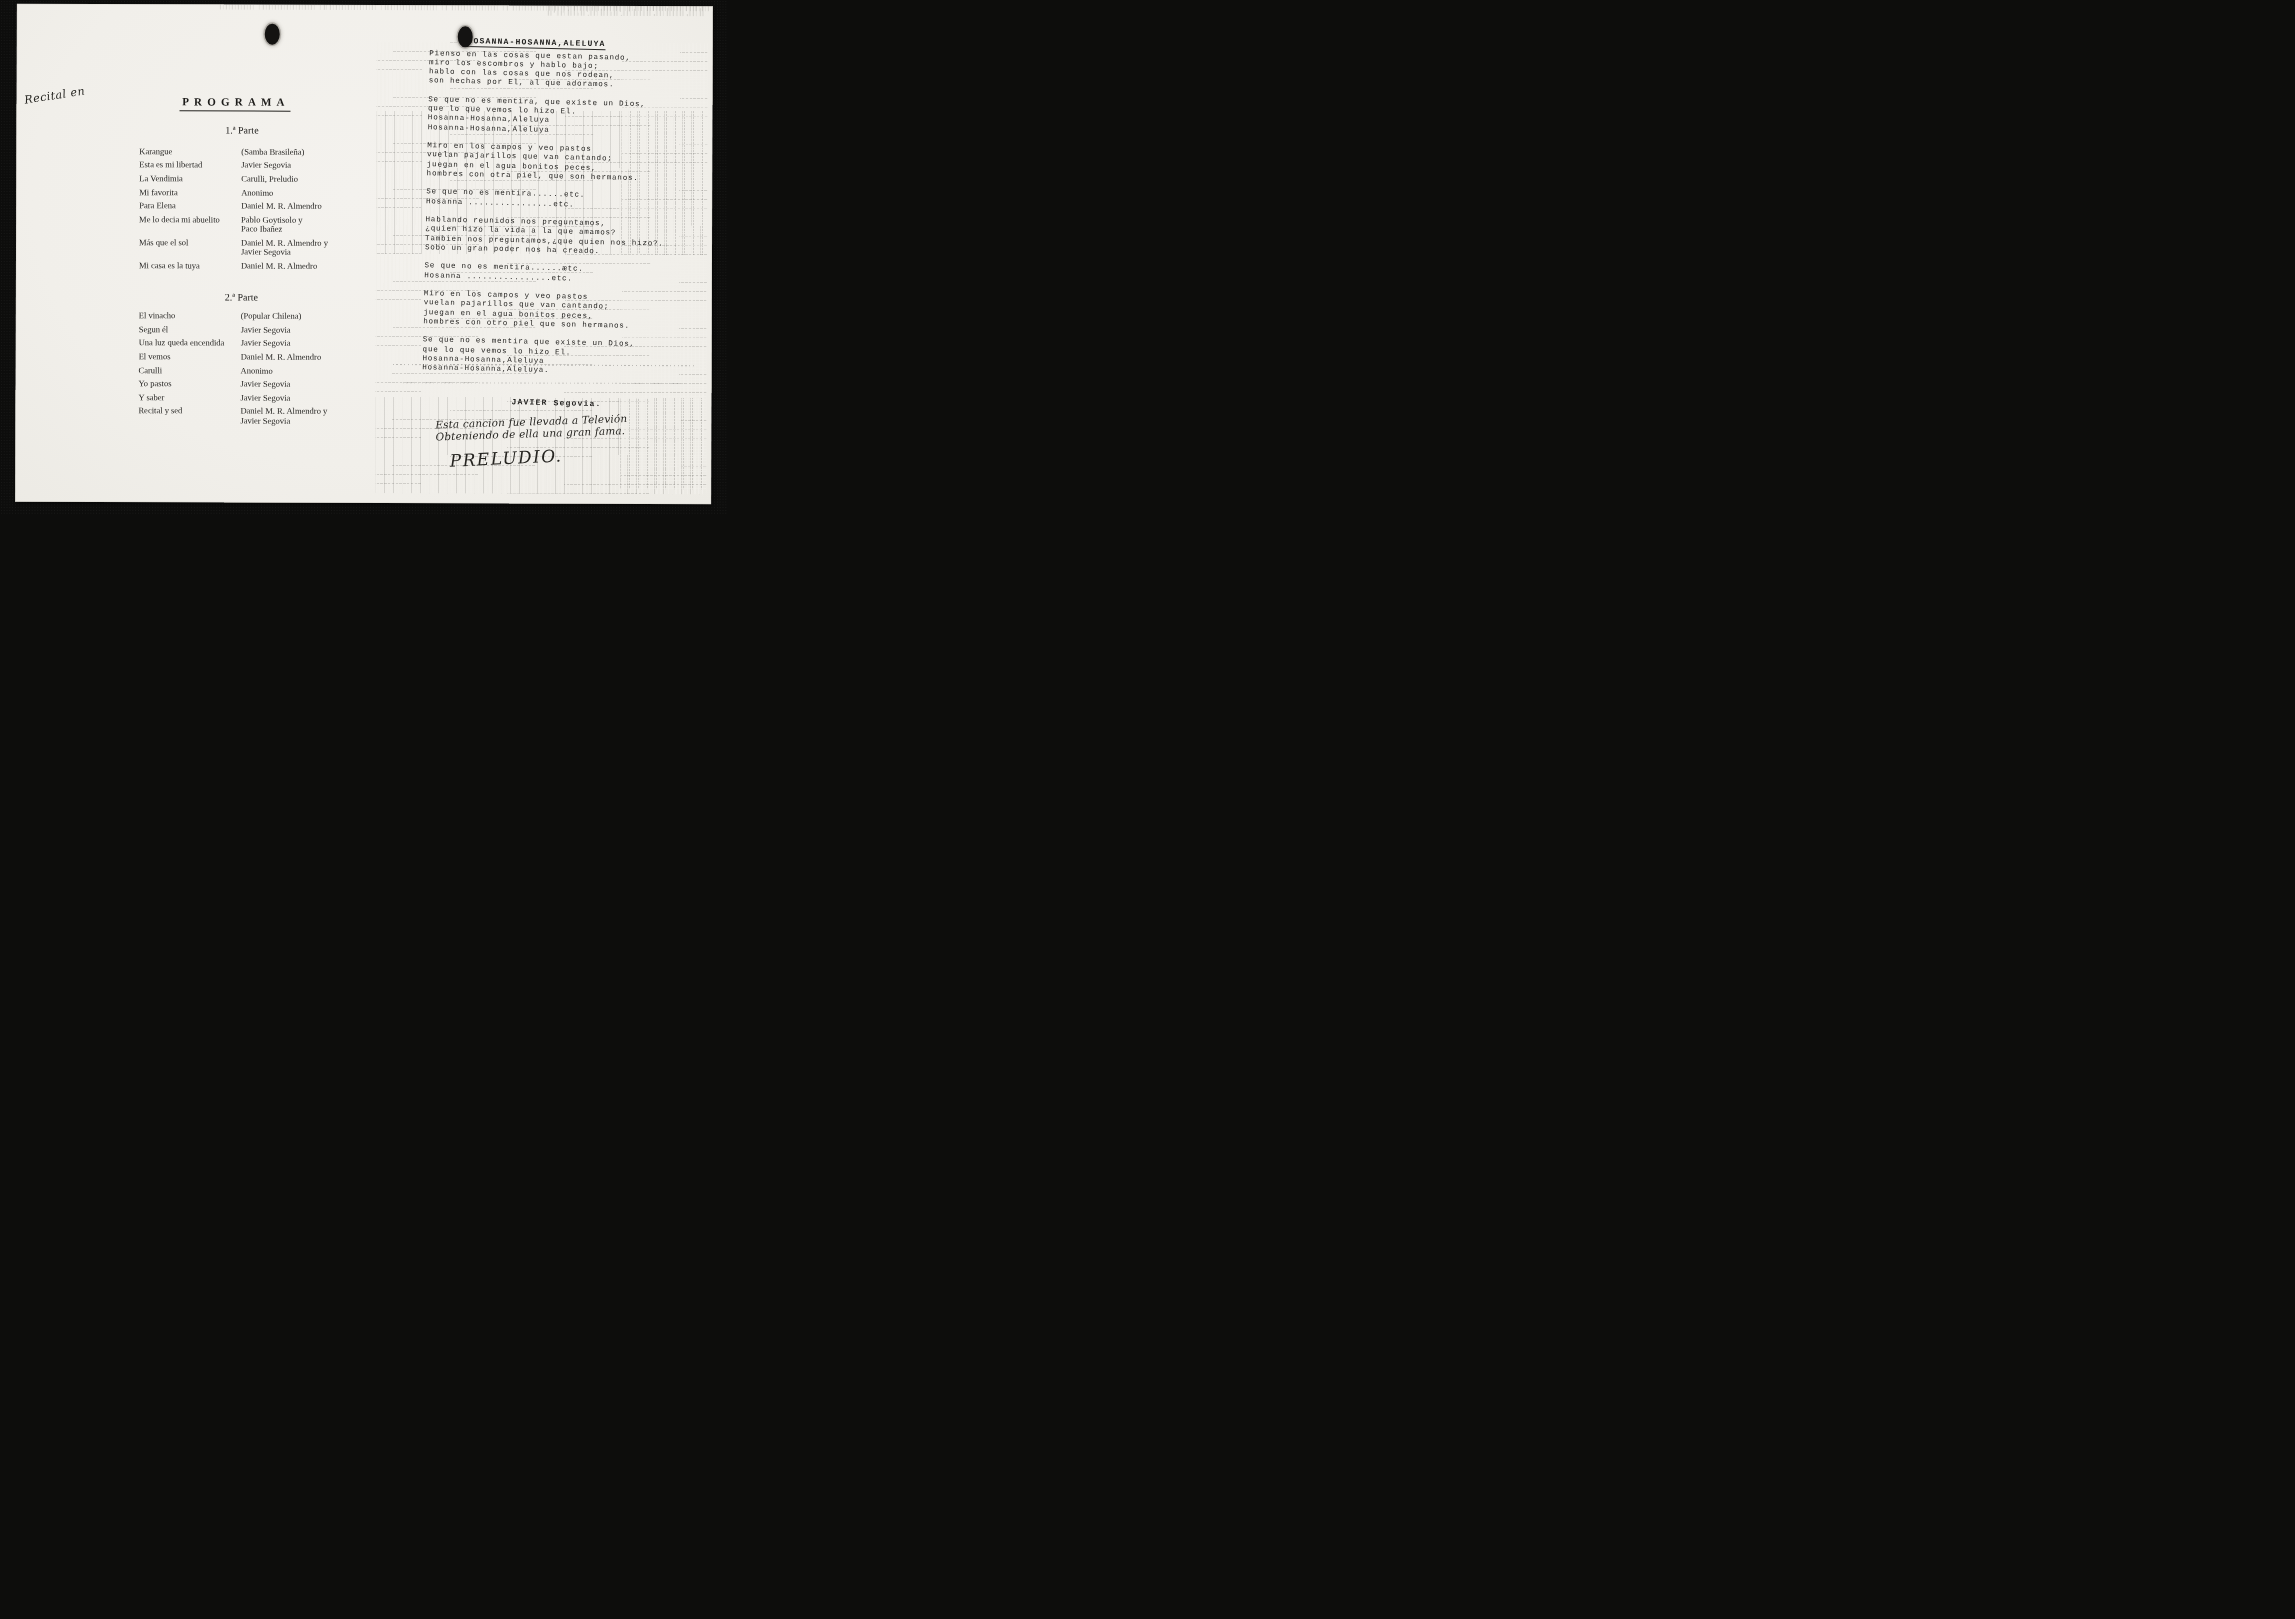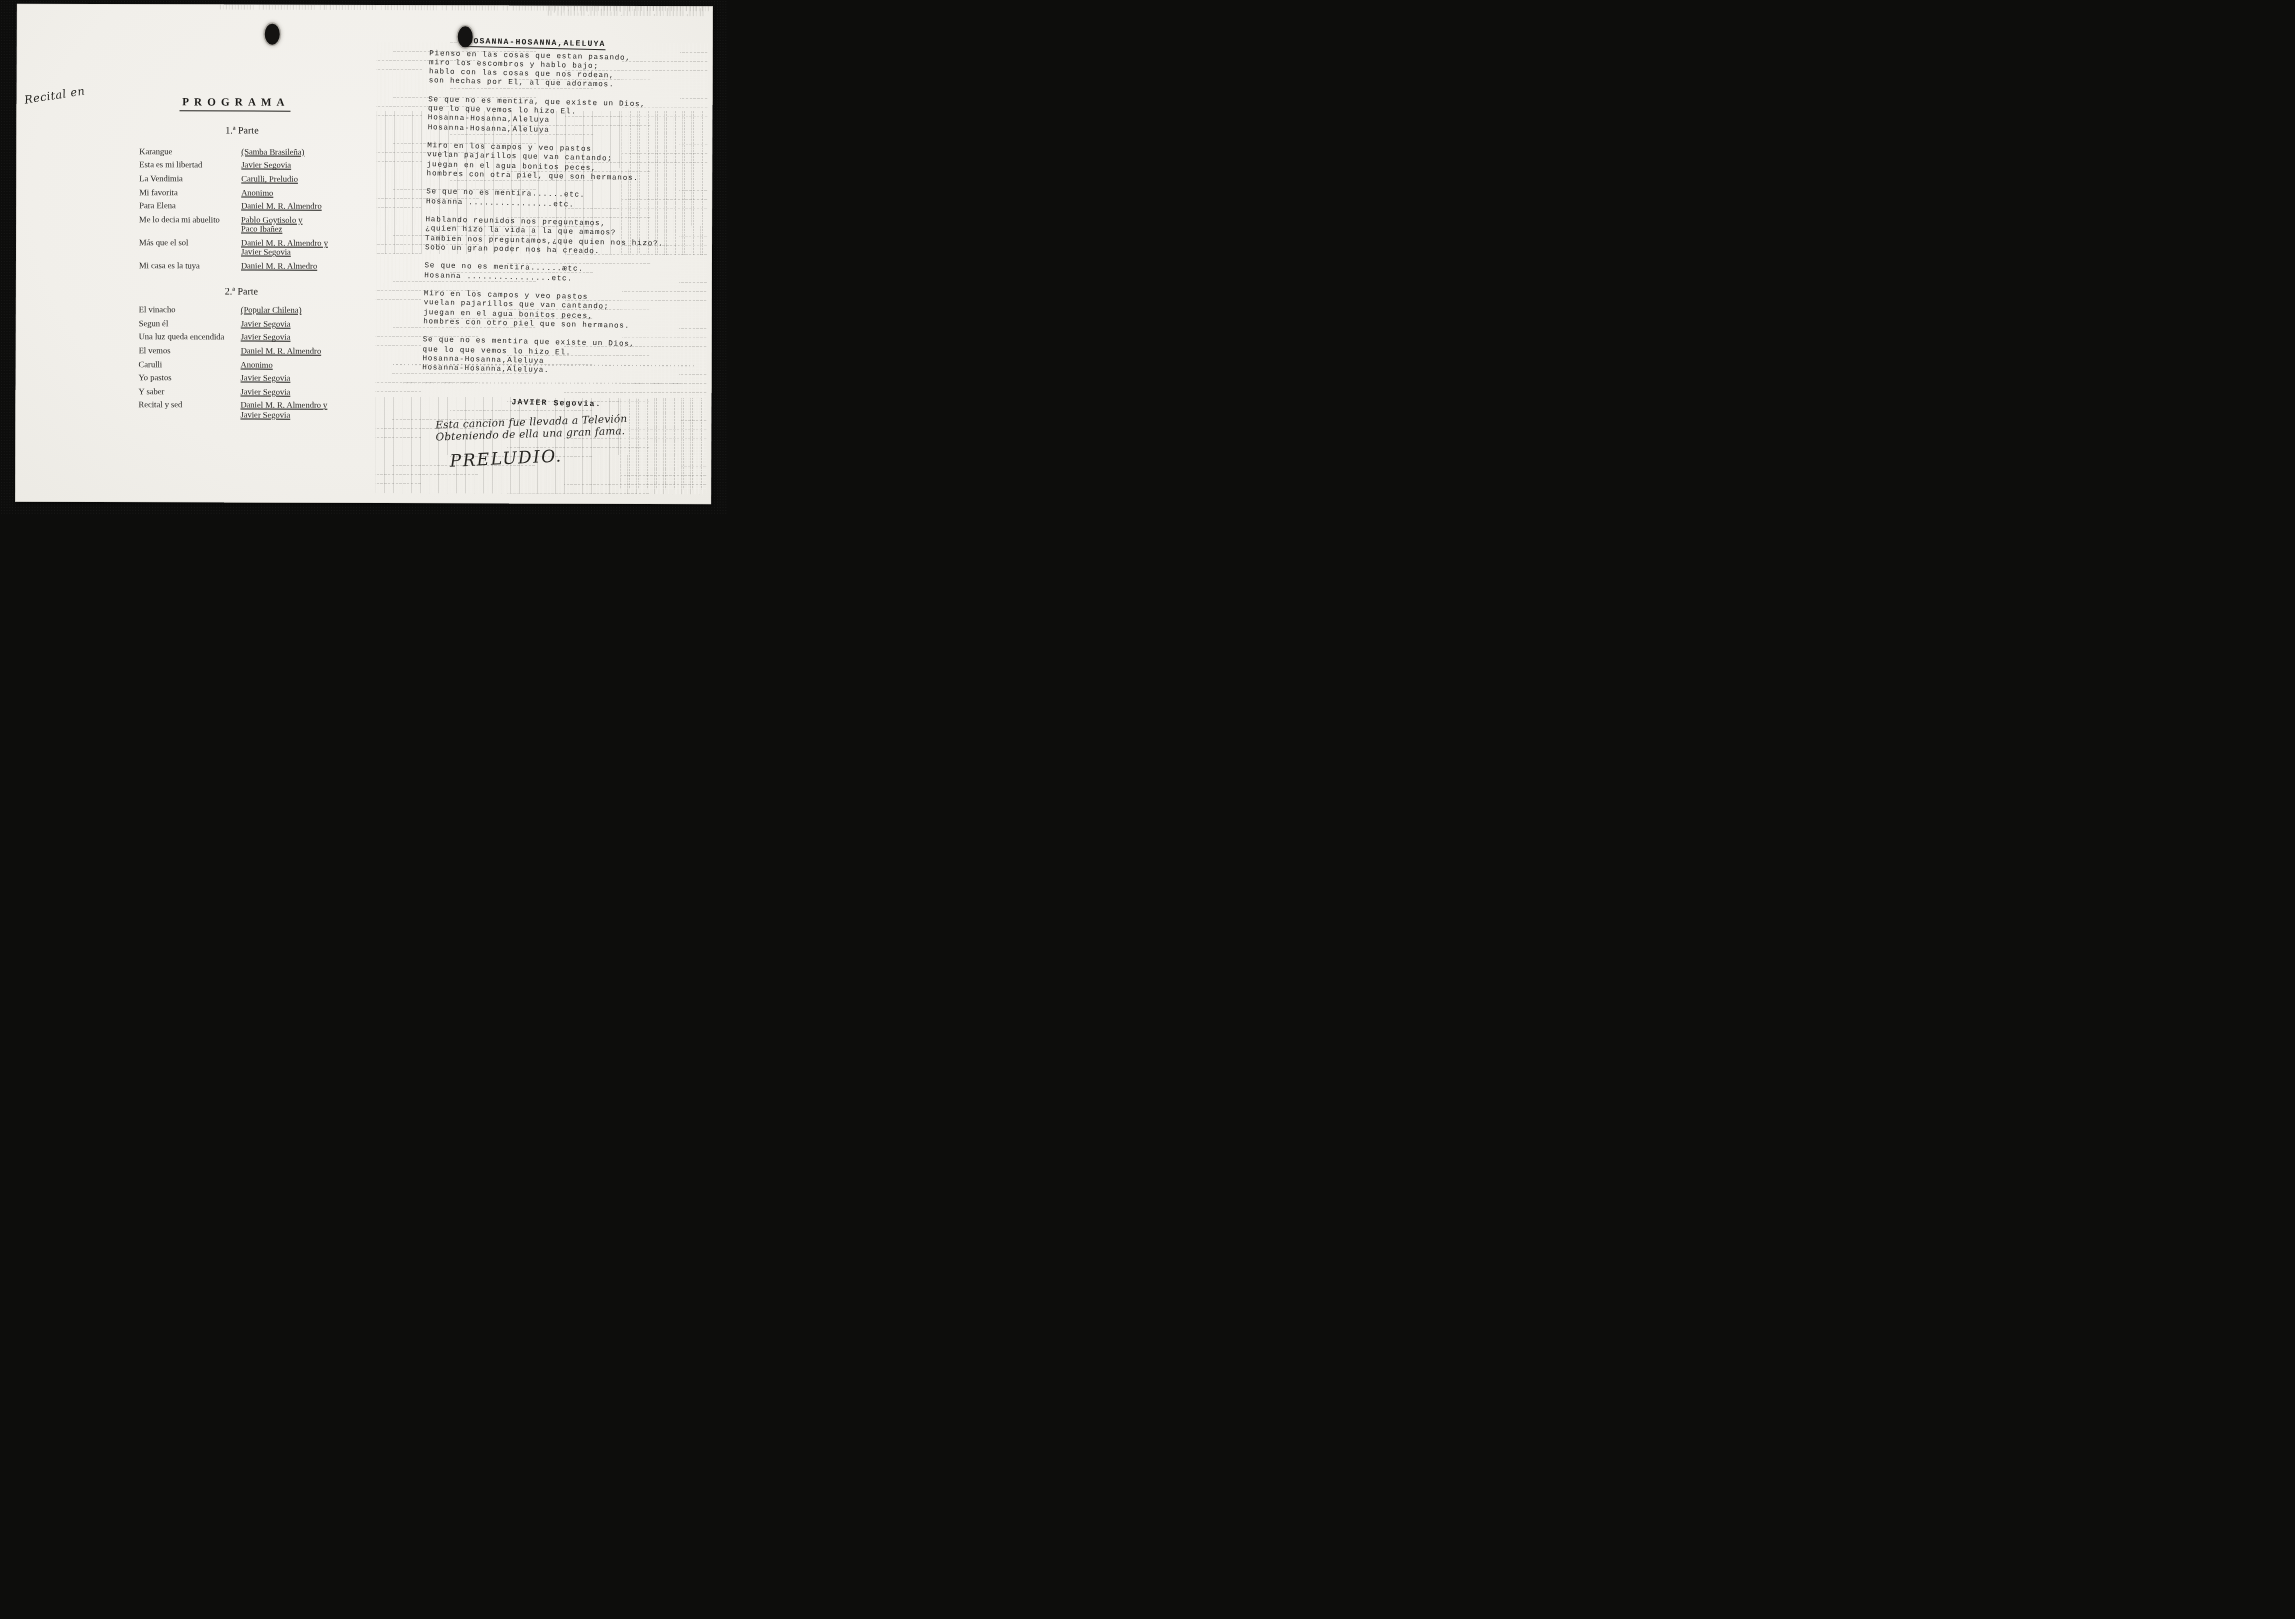--- a/index.html
+++ b/index.html
@@ -74,26 +74,26 @@
     position:absolute;left:106px;top:91px;width:225px;z-index:1;
   }
   .prog-title-wrap{text-align:center;}
   .prog-title{
     display:inline-block;font-size:11px;font-weight:700;letter-spacing:5.2px;
     padding:0 0.9px 3.3px 2.8px;border-bottom:1.4px solid #23221f;
   }
   .part-label{
     text-align:center;font-size:10px;margin:13.2px 0 11.3px;padding-left:14px;
   }
-  .part + .part .part-label{margin-top:15px;margin-bottom:9px;}
+  .part + .part .part-label{margin-top:21px;margin-bottom:9px;}
   .rows{margin-left:17px;}
   .prow{display:flex;margin-bottom:4.2px;font-size:8.5px;line-height:9.4px;}
   .ptitle{flex:0 0 102px;}
   .pauthor{flex:1;}
-  .aline{line-height:9.4px;text-decoration:underline;}
+  .aline{line-height:9.4px;}
   
   .lyrics{
     position:absolute;left:413px;top:30px;width:283px;z-index:1;
     font-family:"Liberation Mono","DejaVu Sans Mono",monospace;
     transform:rotate(1.1deg);transform-origin:left top;color:#232220;
   }
   .lyr-title-wrap{margin-left:38px;}
   .lyr-title{
     display:inline-block;font-size:8px;font-weight:700;letter-spacing:1.2px;
     padding-bottom:0.9px;border-bottom:1.2px solid #2a2927;

